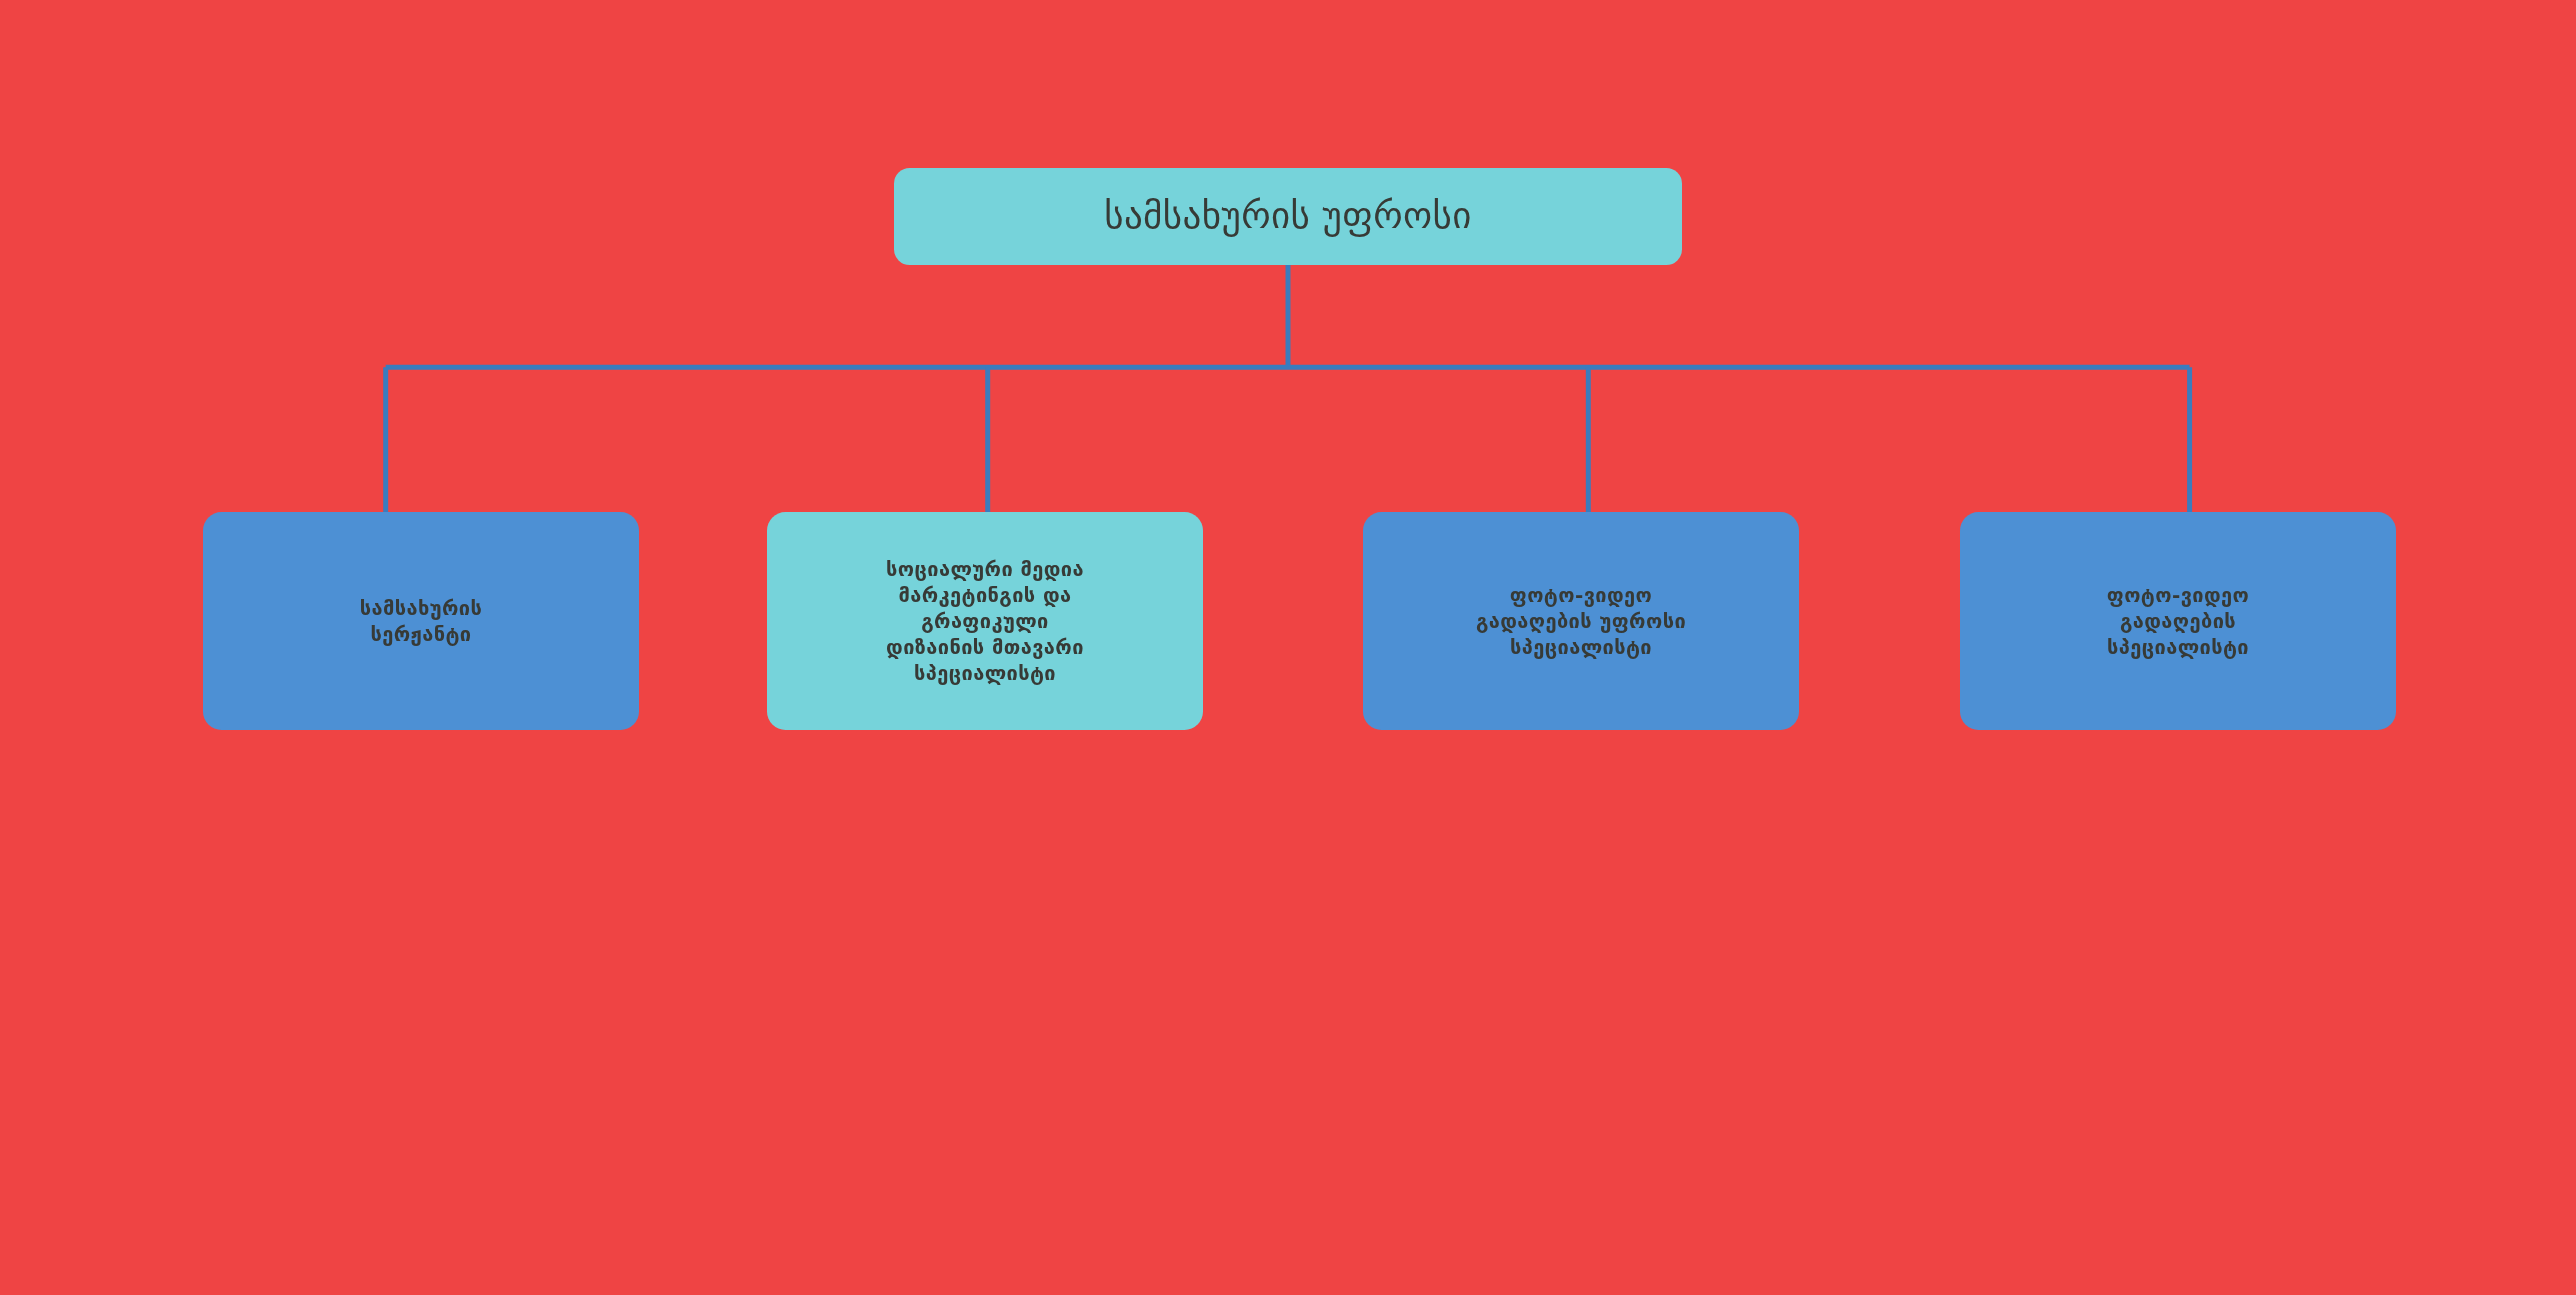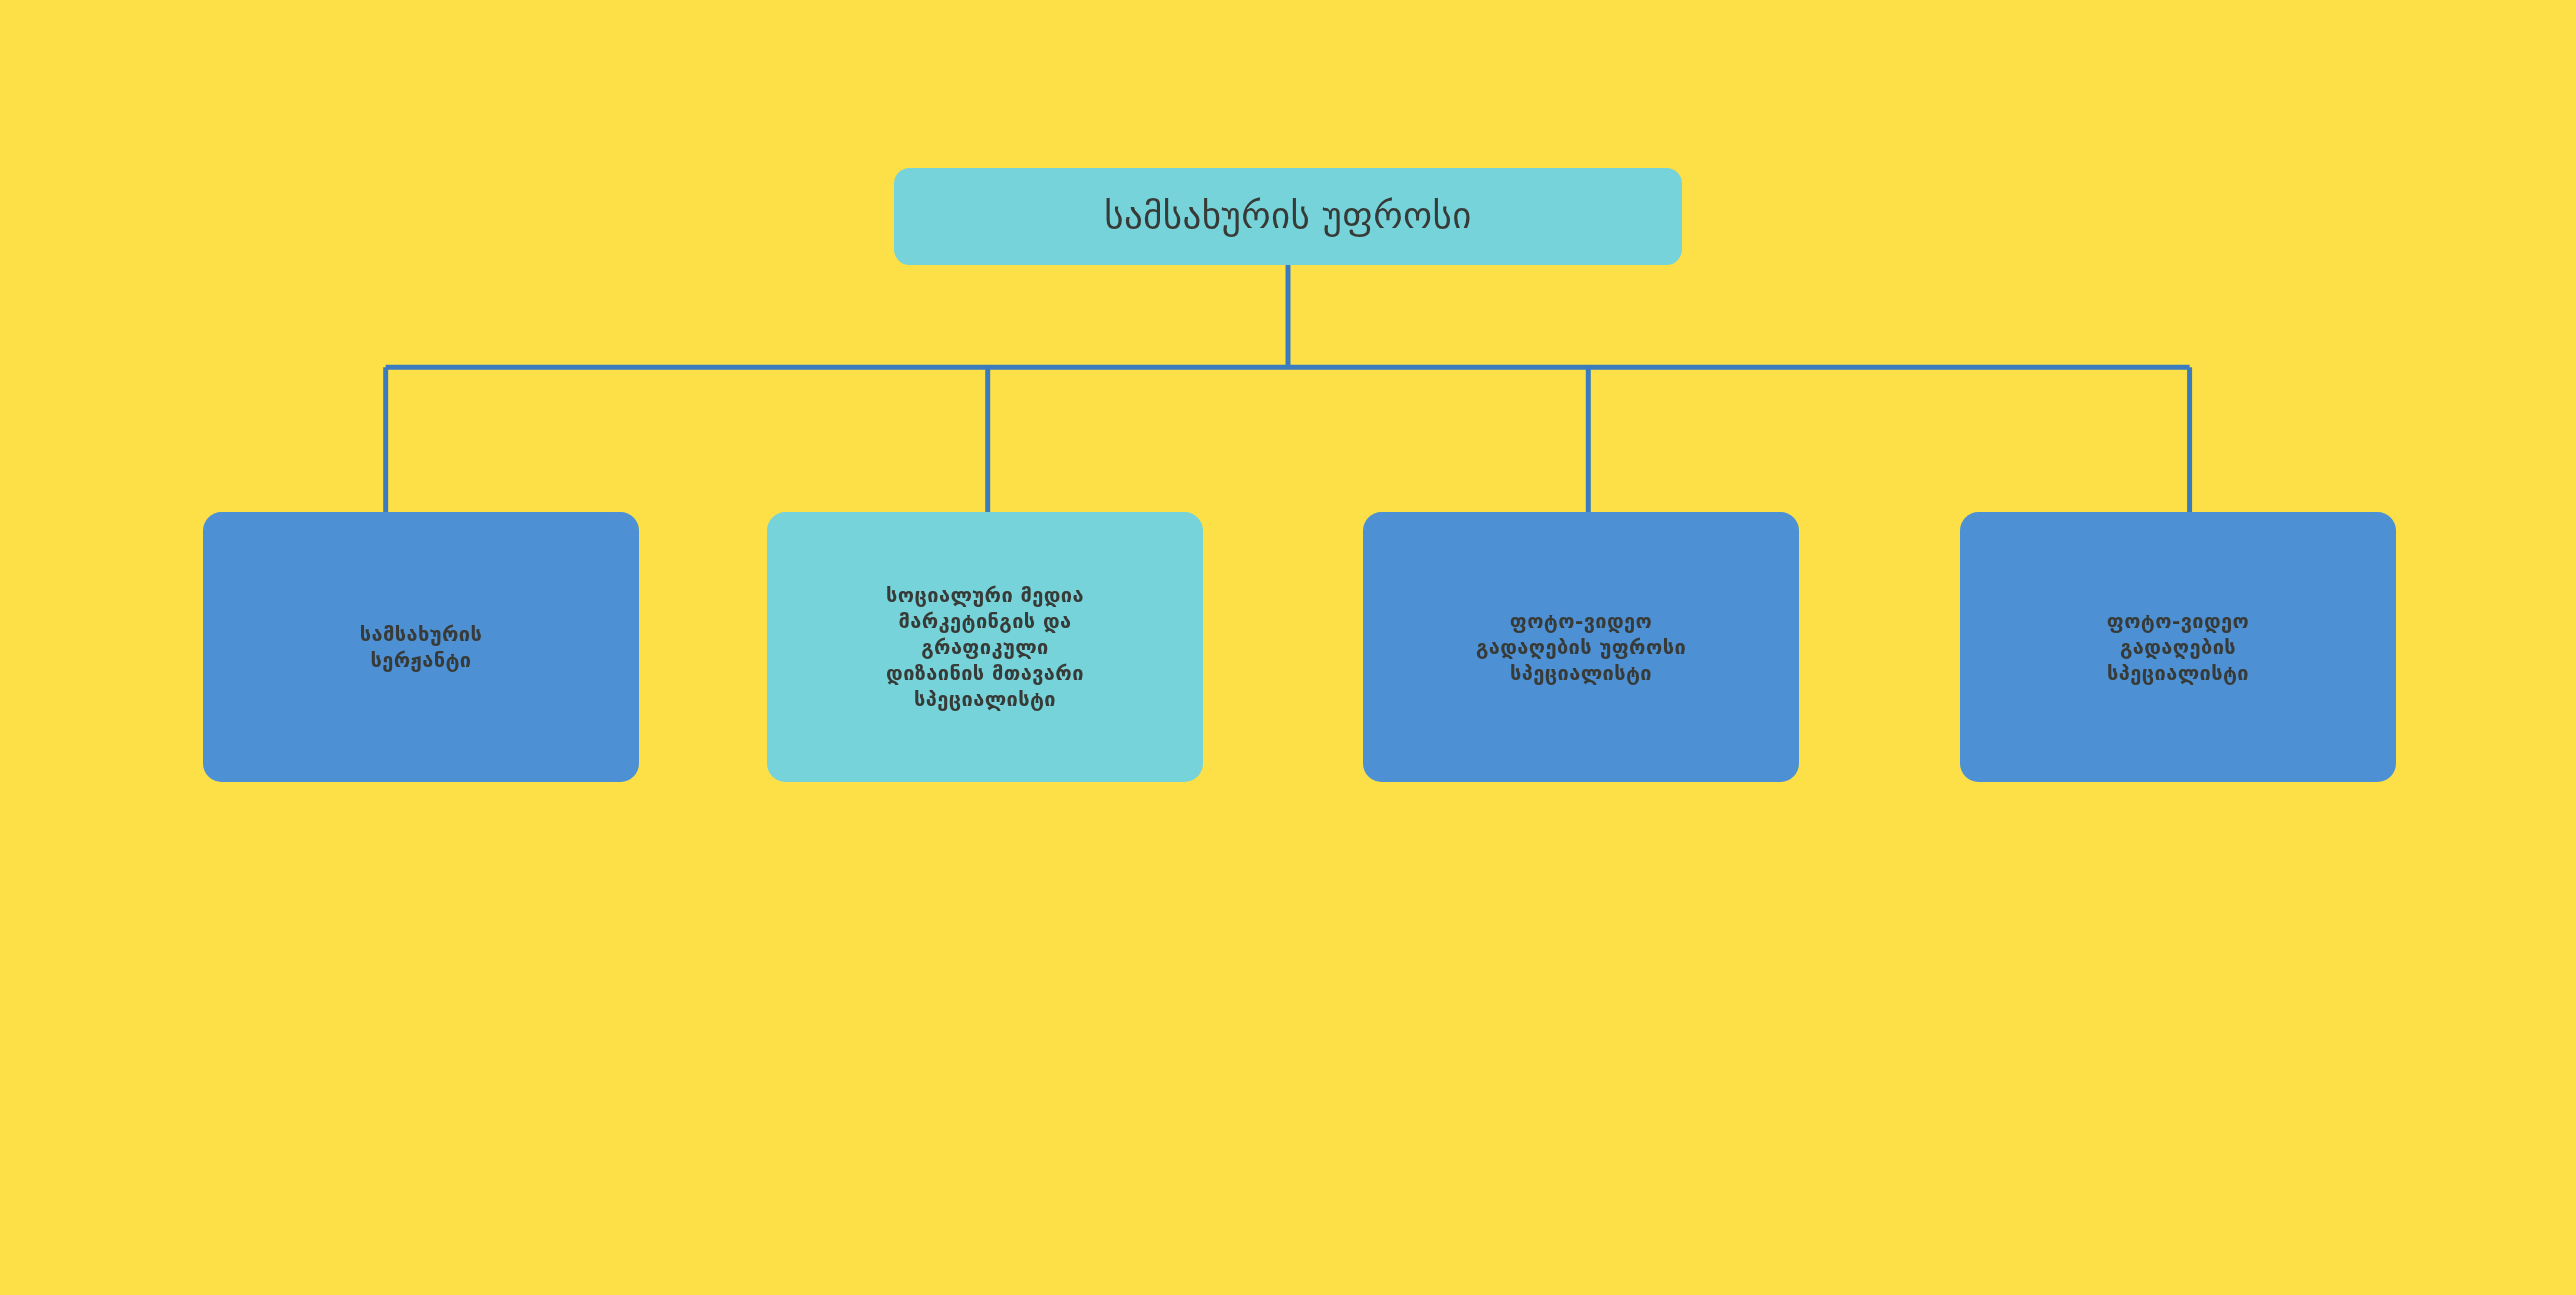--- a/index.html
+++ b/index.html
@@ -4,21 +4,21 @@
 <style>
   html, body {
     margin: 0;
     padding: 0;
     background: #e4e4e0;
   }
   #canvas {
     position: relative;
     width: 2576px;
     height: 1296px;
-    background: #fde047;
+    background: #ef4444;
     overflow: hidden;
     font-family: "DejaVu Sans", "Liberation Sans", sans-serif;
   }
 
   
   #connectors {
     position: absolute;
     left: 0;
     top: 0;
     width: 2576px;
@@ -51,21 +51,21 @@
     height: 97px;
     font-size: 37px;
     font-weight: 400;
     border-radius: 15.7px;
   }
   .node--root .node-label { line-height: 1.1; }
 
   .node--child {
     top: 512px;
     width: 436px;
-    height: 270px;
+    height: 218px;
     font-size: 20px;
     font-weight: 700;
   }
   .child-0 { left: 171px; margin-left: 32px; }
   .child-1 { left: 767px; }
   .child-2 { left: 1363px; }
   .child-3 { left: 1960px; }
 
   
   #legend {

